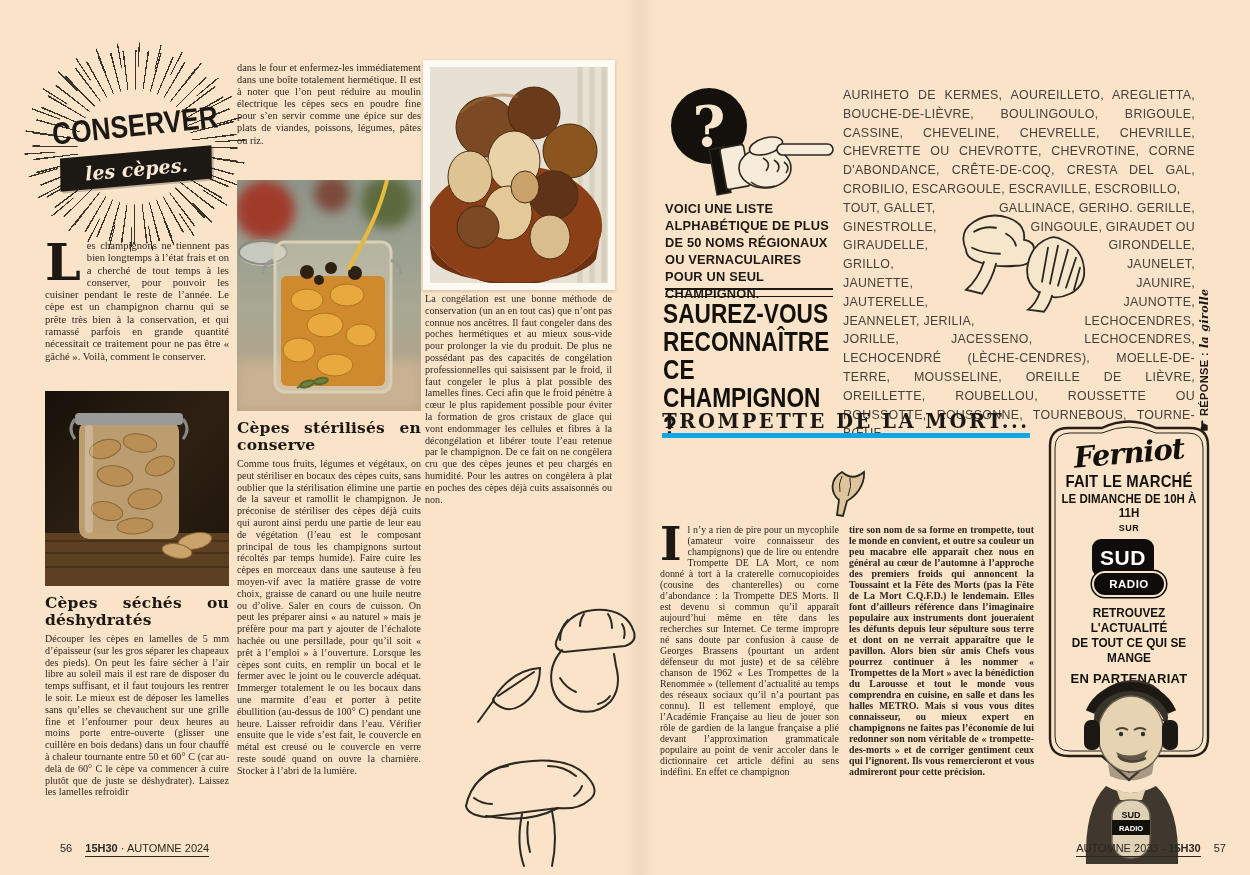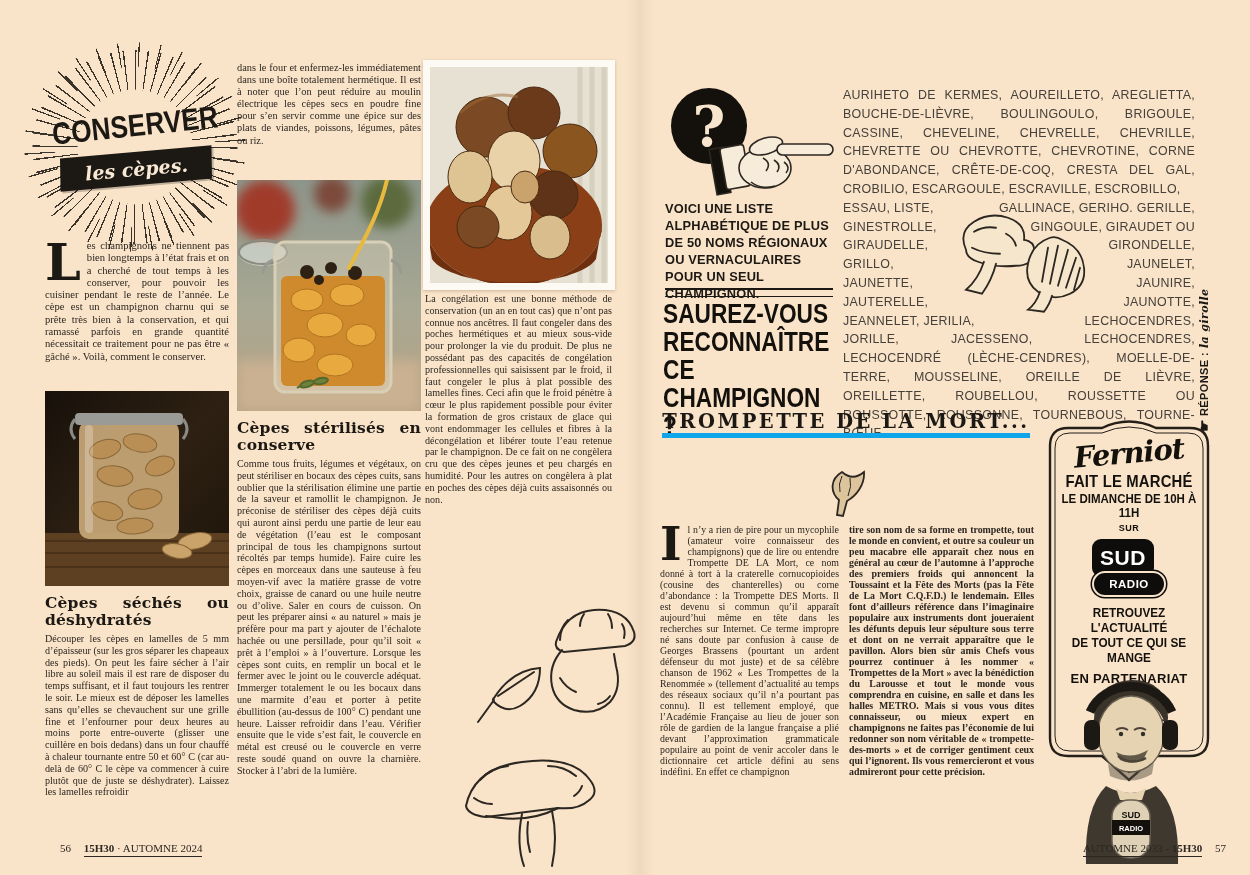--- a/index.html
+++ b/index.html
@@ -41,21 +41,21 @@
   .sec2{left:237px;top:420px;}
   .sec3{left:425px;top:293px;width:187px;}
   
   .photo{overflow:hidden;}
   .photo1{left:45px;top:391px;width:184px;height:195px;}
   .photo2{left:237px;top:180px;width:184px;height:231px;}
   .photo3{left:423px;top:60px;width:178px;height:216px;border:7px solid #fdfaf3;
     box-shadow:0 1px 3px rgba(80,50,20,.25);}
   .drawing{left:428px;top:600px;width:226px;height:268px;}
   
-  .footer{font-family:Liberation Serif, serif;font-size:11px;color:#2c2721;top:842px;padding-left:32px;}
+  .footer{font-family:Liberation Sans, sans-serif;font-size:11px;color:#2c2721;top:842px;padding-left:32px;}
   .footer .grp{border-bottom:1.5px solid #2c2721;padding-bottom:2px;margin:0 10px;}
   .footer b{font-weight:bold;}
   .footer-l{left:28px;}
   .footer-r{right:24px;text-align:right;}
   
   .qhand{left:663px;top:84px;width:178px;height:116px;}
   .voici{left:665px;top:200px;width:172px;font-family:"Liberation Sans",sans-serif;
     font-weight:bold;font-size:12.8px;line-height:17px;color:#1c1813;letter-spacing:.2px;}
   .dblrule{left:665px;top:288px;width:168px;height:6px;
     border-top:2.5px solid #1c1813;border-bottom:1.5px solid #1c1813;}
@@ -301,21 +301,21 @@
 </div>
 
 <div class="abs voici">VOICI UNE LISTE ALPHABÉTIQUE DE PLUS DE 50 NOMS RÉGIONAUX OU VERNACULAIRES POUR UN SEUL CHAMPIGNON.</div>
 <div class="abs dblrule"></div>
 <div class="abs saurez">SAUREZ-VOUS RECONNAÎTRE CE CHAMPIGNON ?</div>
 
 <div class="abs names">
   <div class="p1">AURIHETO DE KERMES, AOUREILLETO, AREGLIETTA, BOUCHE-DE-LIÈVRE, BOULINGOULO, BRIGOULE, CASSINE, CHEVELINE, CHEVRELLE, CHEVRILLE, CHEVRETTE OU CHEVROTTE, CHEVROTINE, CORNE D'ABONDANCE, CRÊTE-DE-COQ, CRESTA DEL GAL, CROBILIO, ESCARGOULE, ESCRAVILLE, ESCROBILLO,</div>
   <div class="names-mid">
     <div class="ml">
-        <div>ESSAU, LISTE,</div>
+        <div>TOUT, GALLET,</div>
         <div>GINESTROLLE,</div>
         <div>GIRAUDELLE,</div>
         <div>GRILLO,</div>
         <div>JAUNETTE,</div>
         <div>JAUTERELLE,</div>
         <div>JEANNELET, JERILIA,</div>
       </div>
     <div class="girolle">
       <svg width="150" height="112" viewBox="0 0 150 112">
         <g fill="#f6e7cc" stroke="#2c2721" stroke-width="1.8" stroke-linecap="round">

